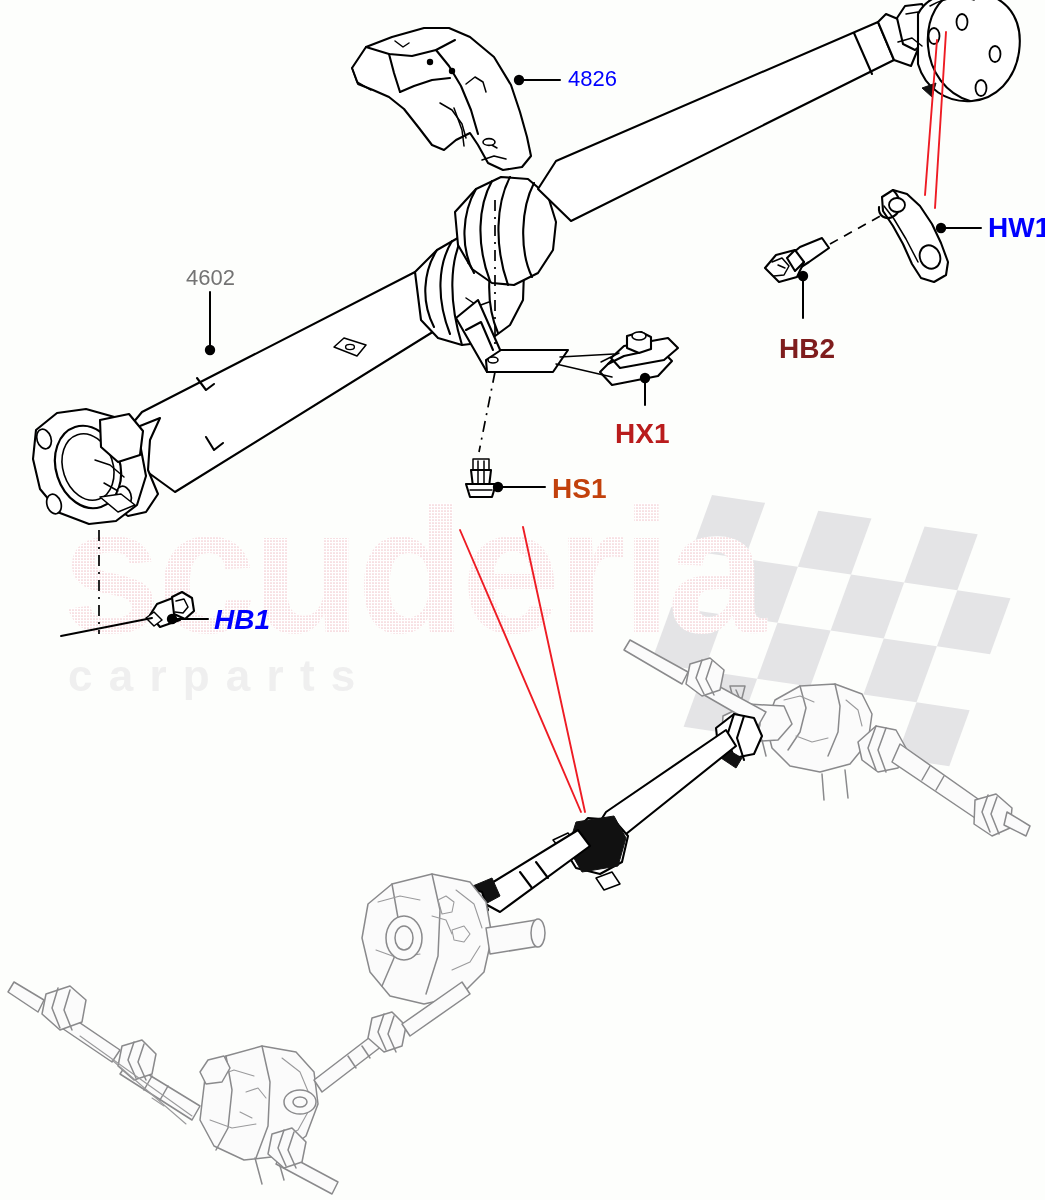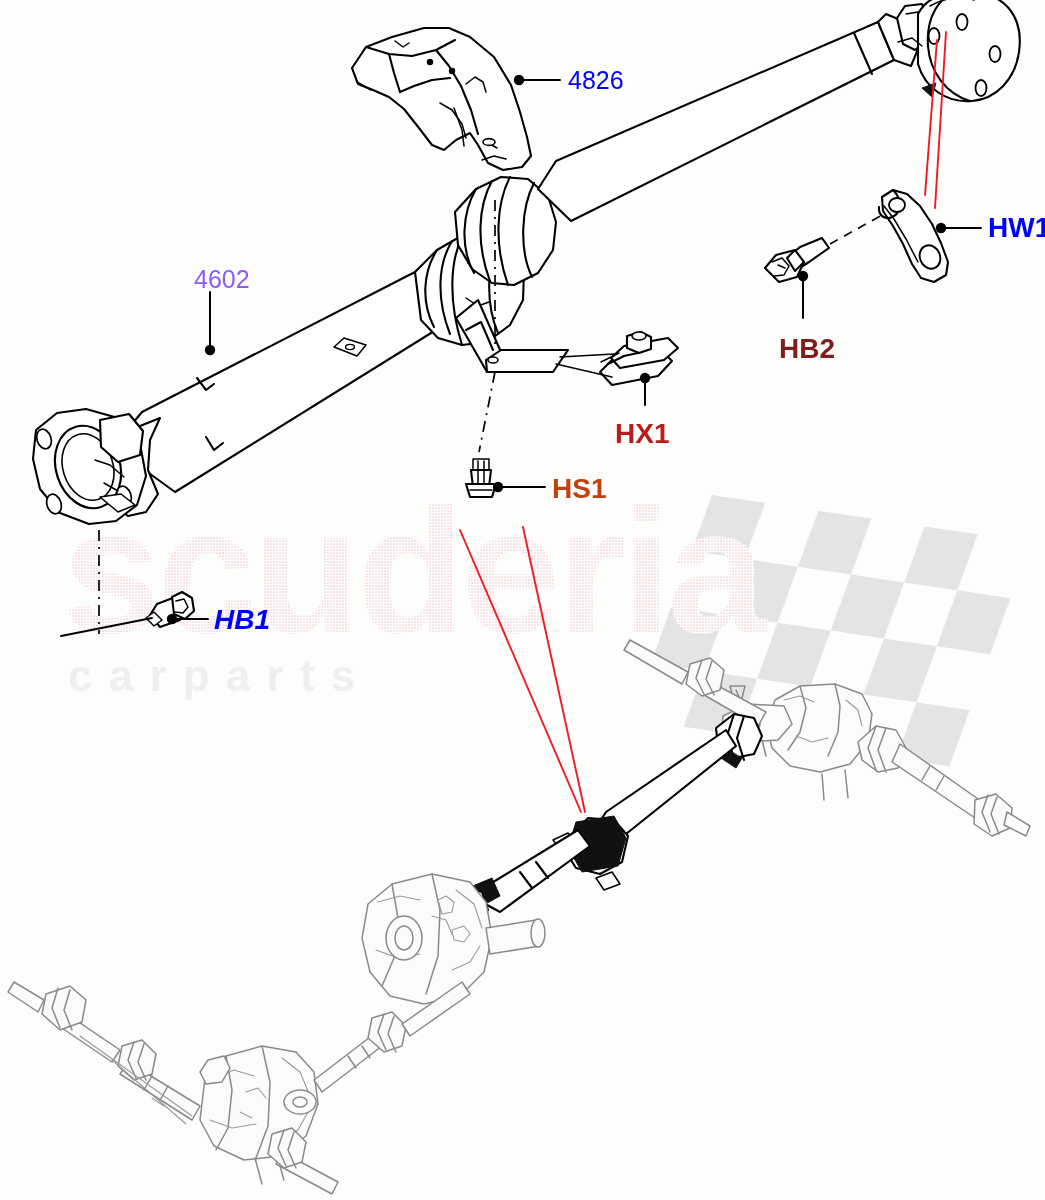--- a/index.html
+++ b/index.html
@@ -28,21 +28,21 @@
   #label-layer { z-index: 3; }
 
   .callout {
     position: absolute;
     color: #0000ff;
     font-family: "Liberation Sans", sans-serif;
     font-weight: 400;
     white-space: nowrap;
     letter-spacing: 0px;
   }
-  .callout.num { font-size: 25px; }
+  .callout.num { font-size: 22px; }
   .callout.code { font-size: 28px; font-weight: 700; }
 
   svg { display: block; }
   .ln    { fill: none; stroke: #000000; stroke-width: 2.1; stroke-linecap: round; stroke-linejoin: round; }
   .ln-f  { fill: none; stroke: #000000; stroke-width: 1.5; stroke-linecap: round; stroke-linejoin: round; }
   .wfill { fill: #ffffff; stroke: #000000; stroke-width: 2.1; stroke-linejoin: round; }
   .wfill-f { fill: #ffffff; stroke: #000000; stroke-width: 1.5; stroke-linejoin: round; }
   .kfill { fill: #111111; stroke: #111111; stroke-width: 1; }
   .dot   { fill: #000000; }
   .lead  { fill: none; stroke: #000000; stroke-width: 2.0; stroke-linecap: round; }
@@ -388,21 +388,21 @@
         <path class="gry-fill" d="M282,1152 L338,1182 L332,1194 L276,1164 Z"></path>
         <path class="gry-fill" d="M272,1134 L292,1128 L306,1142 L302,1162 L284,1168 L268,1154 Z"></path>
         <path class="gry" d="M284,1130 L278,1148 L286,1166"></path>
         <path class="gry" d="M294,1132 L288,1150 L296,1168"></path>
       </g>
     </g>
   </svg>
 
   <div id="label-layer">
       <div class="callout num" style="left: 568px; top: 66px; color: rgb(0, 0, 255);">4826</div>
-      <div class="callout num" style="left: 194px; top: 265px; color: #8b5cf6;">4602</div>
+      <div class="callout num" style="left: 186px; top: 265px; color: #737373;">4602</div>
       <div class="callout code" style="left: 988px; top: 212px; color: rgb(0, 0, 255);">HW1</div>
       <div class="callout code" style="left: 779px; top: 333px; color: #7f1d1d;">HB2</div>
       <div class="callout code" style="left: 615px; top: 418px; color: #b91c1c;">HX1</div>
       <div class="callout code" style="left: 552px; top: 473px; color: #c2410c;">HS1</div>
       <div class="callout code" style="left: 214px; top: 604px; color: rgb(0, 0, 255); font-style: italic;">HB1</div>
     </div>
 
 </div>
 
 </body></html>

